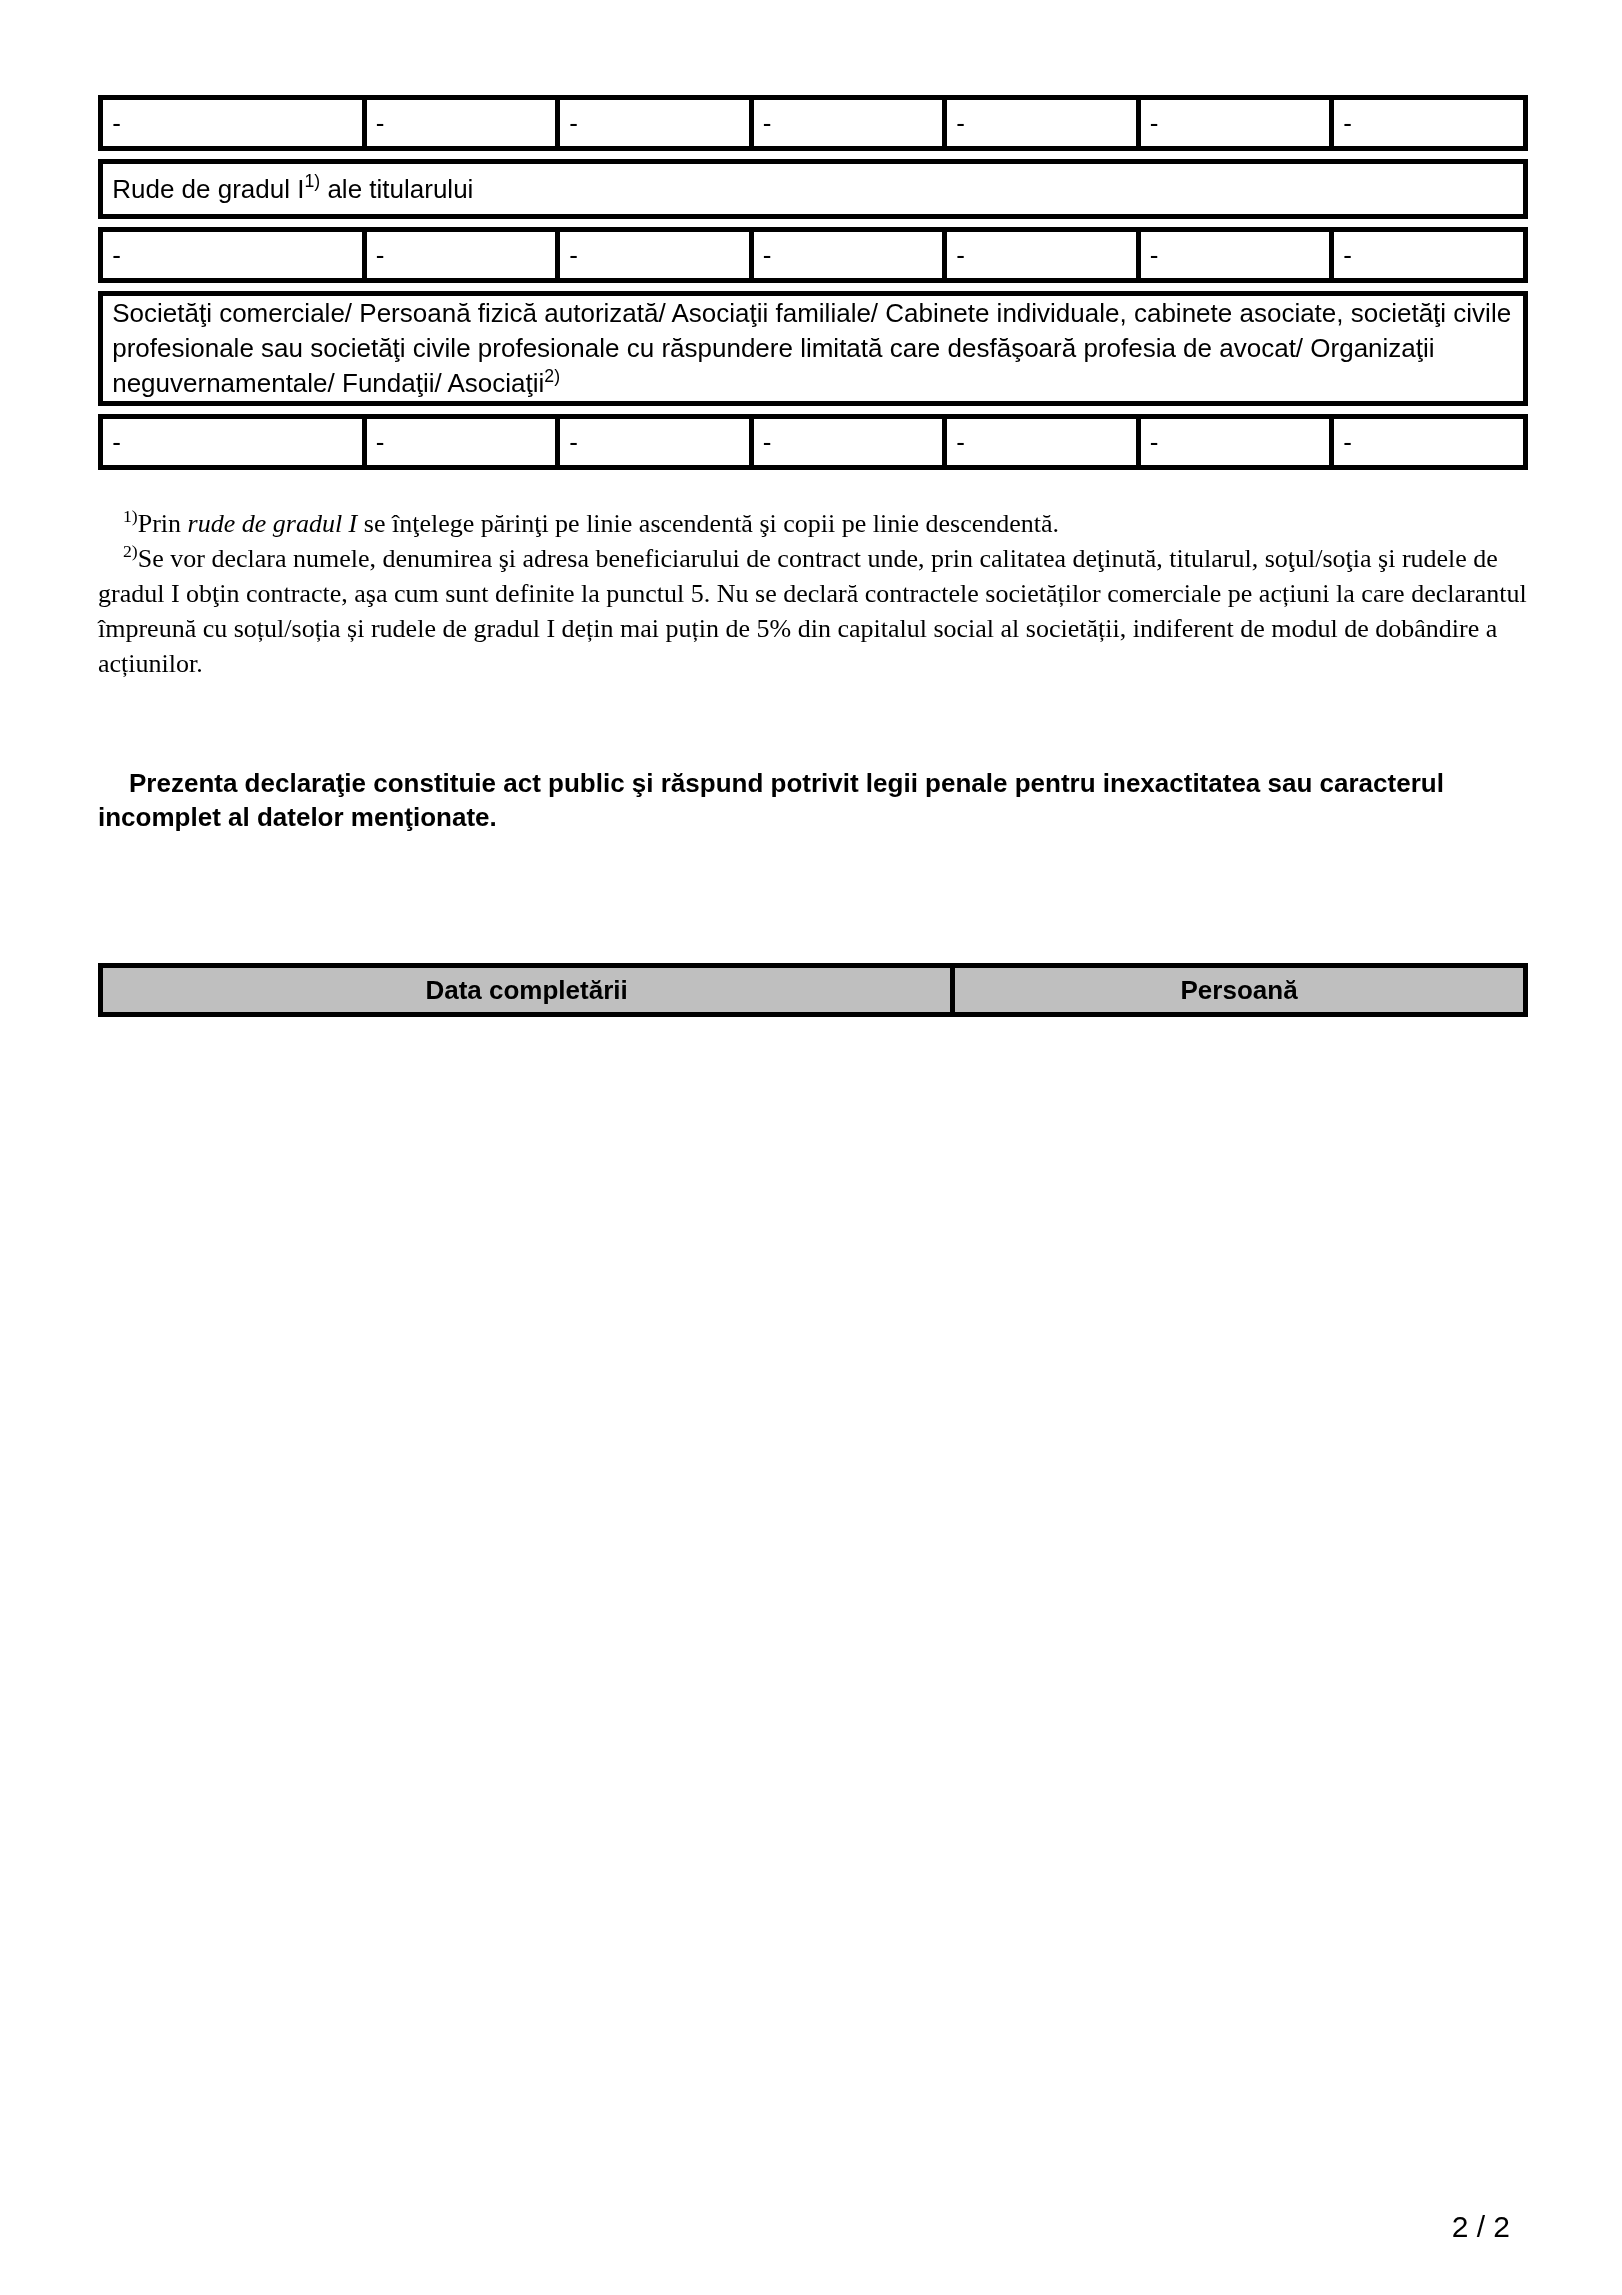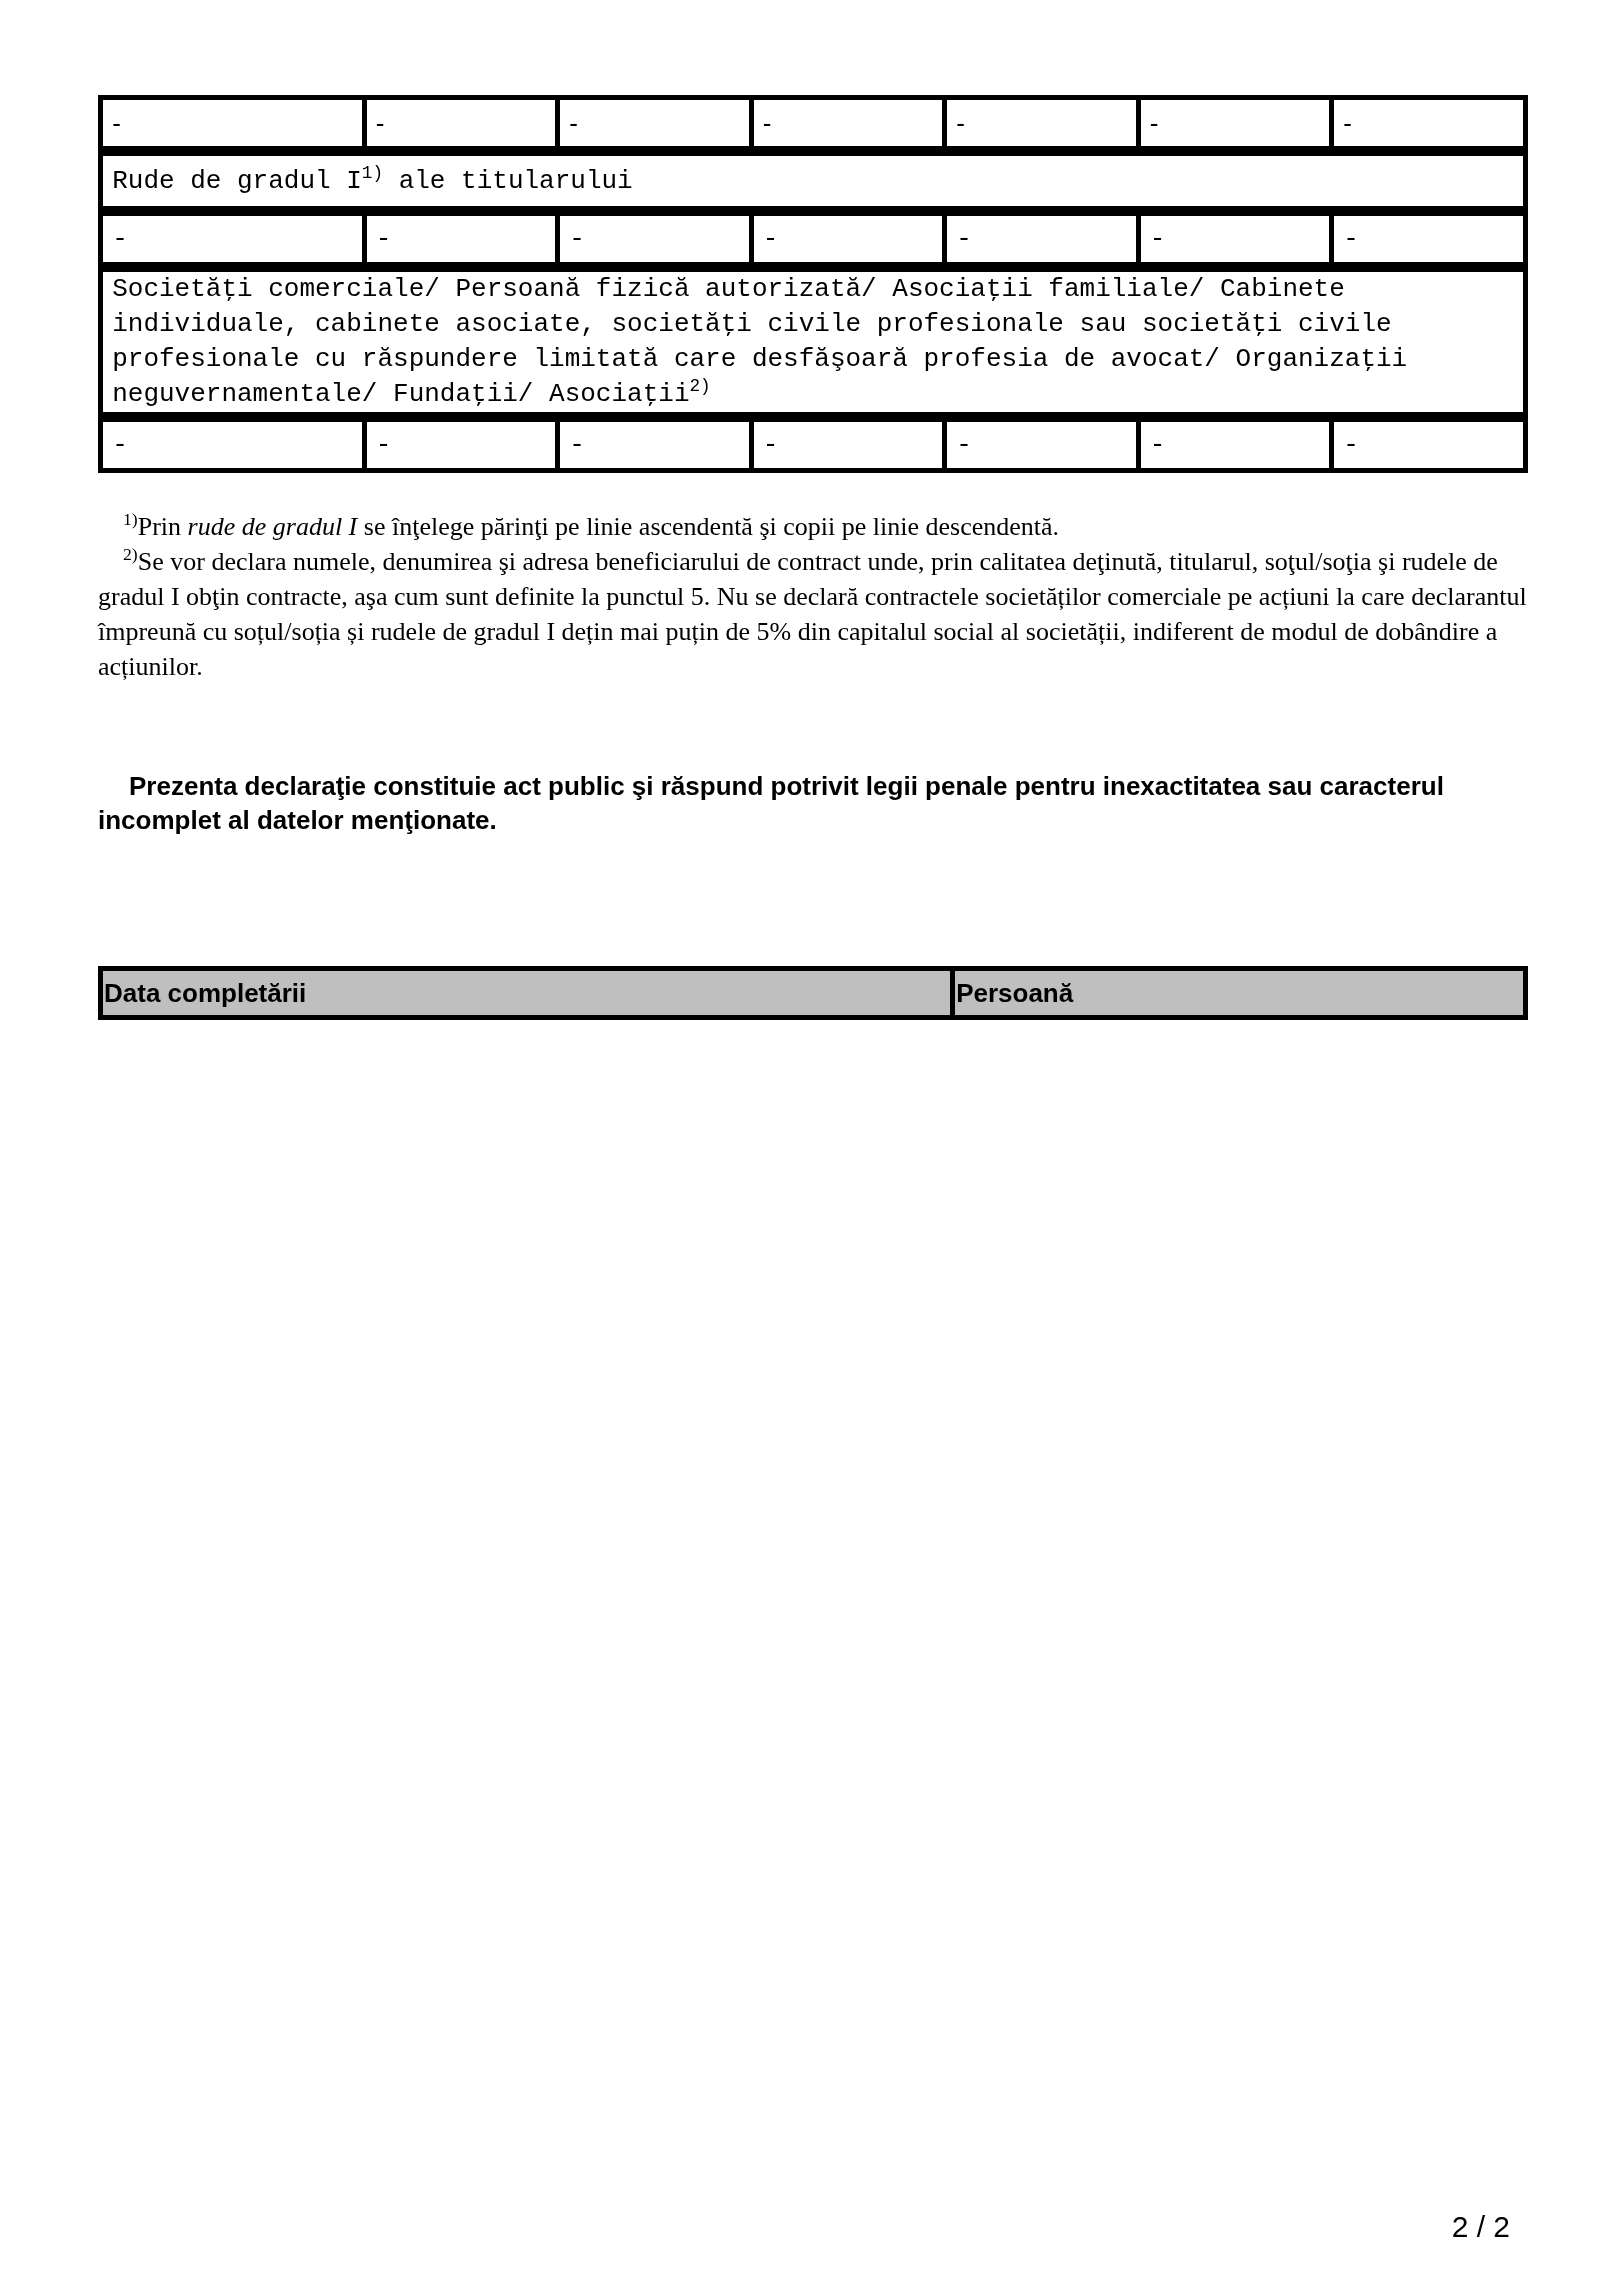--- a/index.html
+++ b/index.html
@@ -20,21 +20,21 @@
     position: absolute;
     left: 98px;
     top: 95px;
     width: 1430px;
   }
   table.grid-table {
     border-collapse: collapse;
     table-layout: fixed;
     width: 100%;
   }
-  .section + .section { margin-top: 0; font-family: Liberation Mono, monospace; }
+  .section + .section { margin-top: 8px; }
   table.grid-table td {
     border: 5.2px solid #000000;
     vertical-align: middle;
     font-size: 26px;
     padding: 0 0 0 9.2px;
     overflow: hidden;
   }
   td.dash-cell { height: 46px; }
   td.wide-cell  { height: 50px; }
   td.text-cell {
@@ -68,21 +68,21 @@
   }
   table.sig-table {
     border-collapse: collapse;
     table-layout: fixed;
     width: 100%;
     margin-top: 129px;
   }
   table.sig-table th,
   table.sig-table td {
     border: 5.2px solid #000000;
-    text-align: left;
+    text-align: center;
     vertical-align: middle;
     font-size: 26px;
   }
   table.sig-table th {
     height: 42px;
     background: #bfbfbf;
     font-weight: bold;
   }
   table.sig-table td { height: 41px; }
   td.redacted-cell { background: #000000; }

